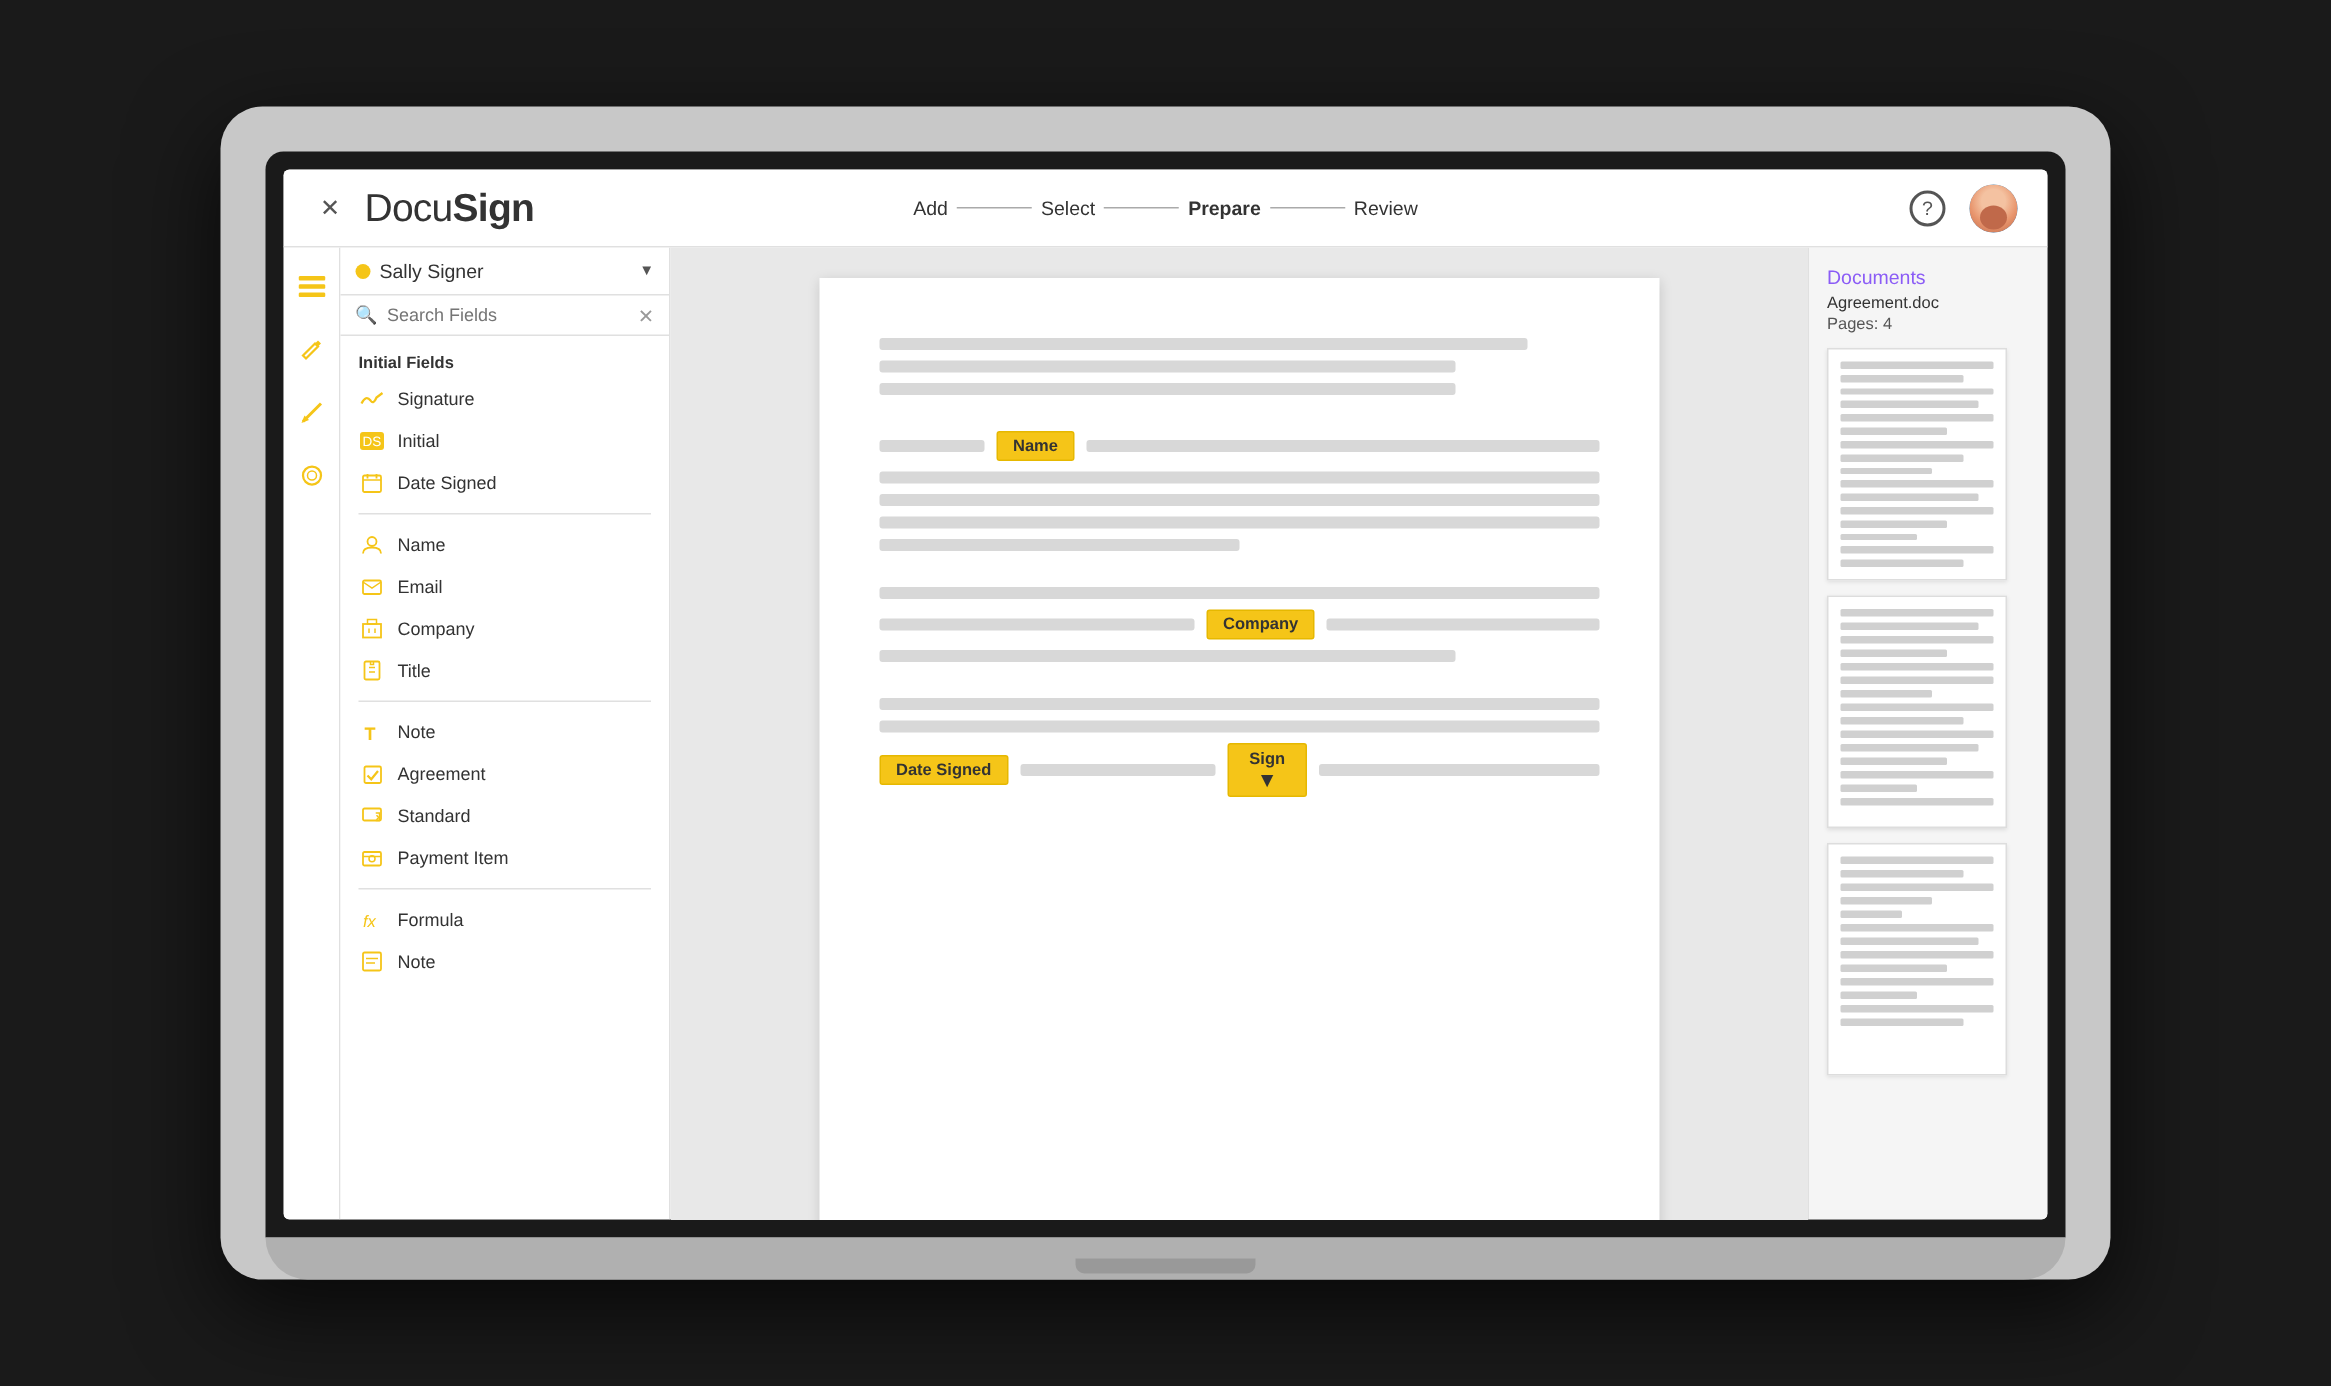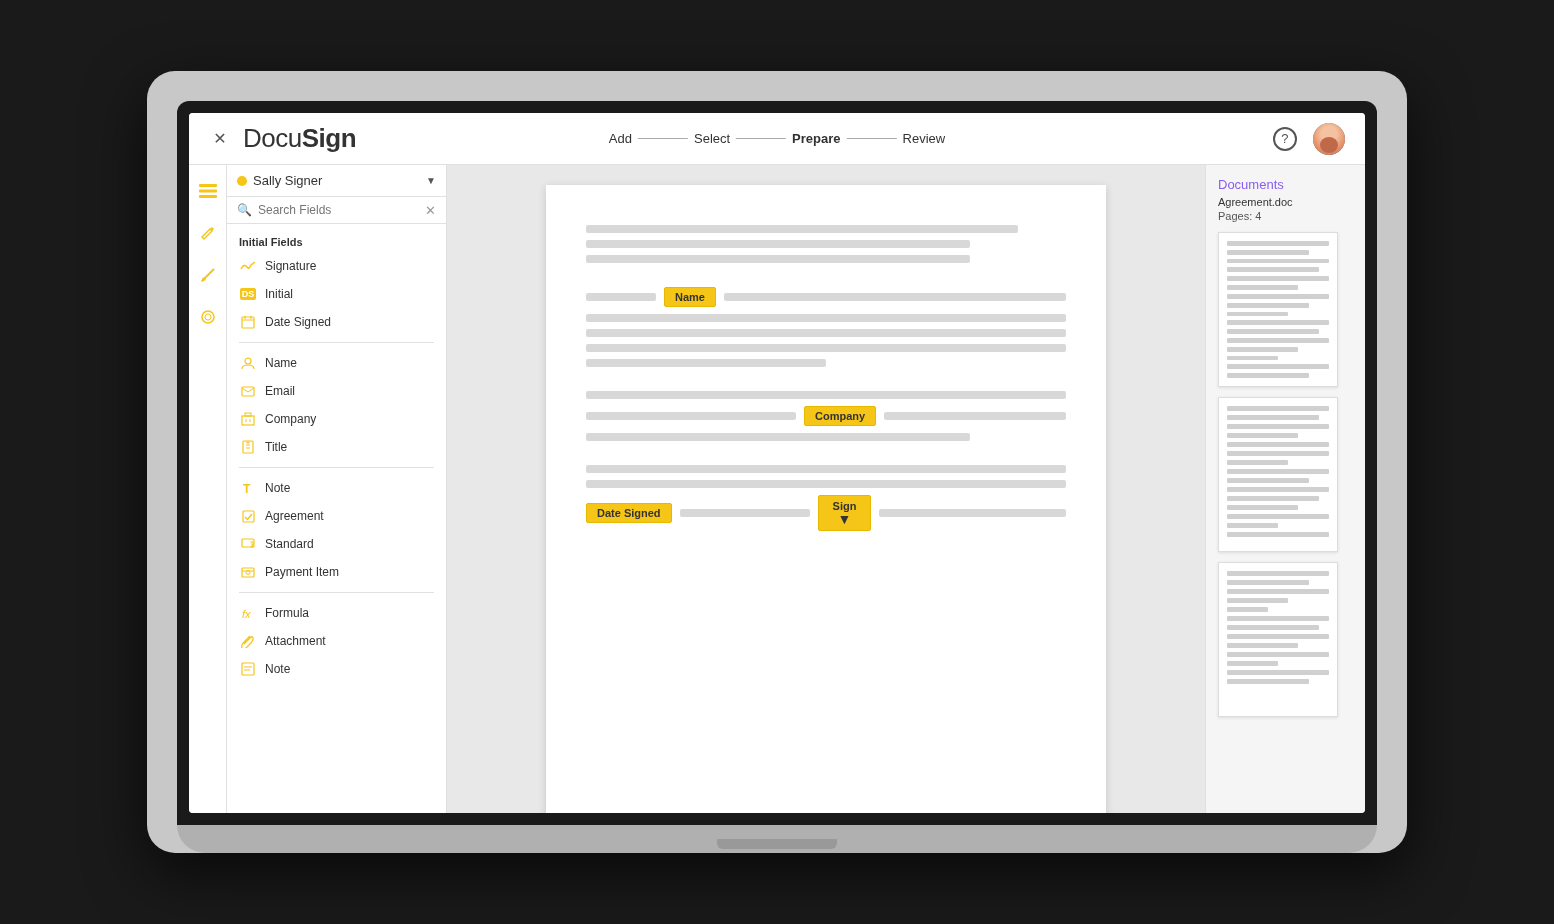--- a/index.html
+++ b/index.html
@@ -370,21 +370,21 @@
     .thumb-line.w80 { width: 80%; }
     .thumb-line.w70 { width: 70%; }
     .thumb-line.w60 { width: 60%; }
     .thumb-line.w50 { width: 50%; }
     .thumb-line.w40 { width: 40%; }
     .thumb-line.w90 { width: 90%; }
     .icon-ds {
       background: #f5c518;
       color: #fff;
       font-size: 9px;
-      font-weight: 700;
+      font-weight: 400;
       padding: 1px 2px;
       border-radius: 2px;
     }
 
     
     .left-icon-strip {
       width: 38px;
       background: #fff;
       border-right: 1px solid #e0e0e0;
       display: flex;
@@ -620,28 +620,20 @@
 
             <div class="field-item">
               <div class="field-icon">
                 <svg width="14" height="14" viewBox="0 0 14 14">
                   <text x="1" y="12" font-family="Arial" font-size="11" font-style="italic" fill="#f5c518">fx</text>
                 </svg>
               </div>
               <span>Formula</span>
             </div>
 
-            <div class="field-item">
-              <div class="field-icon">
-                <svg width="14" height="14" viewBox="0 0 14 14">
-                  <path d="M3 10 L9 4 Q11.5 1.5 12 4 Q12.5 6.5 10 9 L5 14 Q2 17 1 14 Q0 11 3 8 L9 2" stroke="#f5c518" stroke-width="1.3" fill="none"></path>
-                </svg>
-              </div>
-              <span>Attachment</span>
-            </div>
 
             <div class="field-item">
               <div class="field-icon">
                 <svg width="14" height="14" viewBox="0 0 14 14">
                   <rect x="1" y="1" width="12" height="12" rx="1" stroke="#f5c518" stroke-width="1.2" fill="none"></rect>
                   <line x1="3" y1="5" x2="11" y2="5" stroke="#f5c518" stroke-width="1"></line>
                   <line x1="3" y1="8" x2="9" y2="8" stroke="#f5c518" stroke-width="1"></line>
                 </svg>
               </div>
               <span>Note</span>

